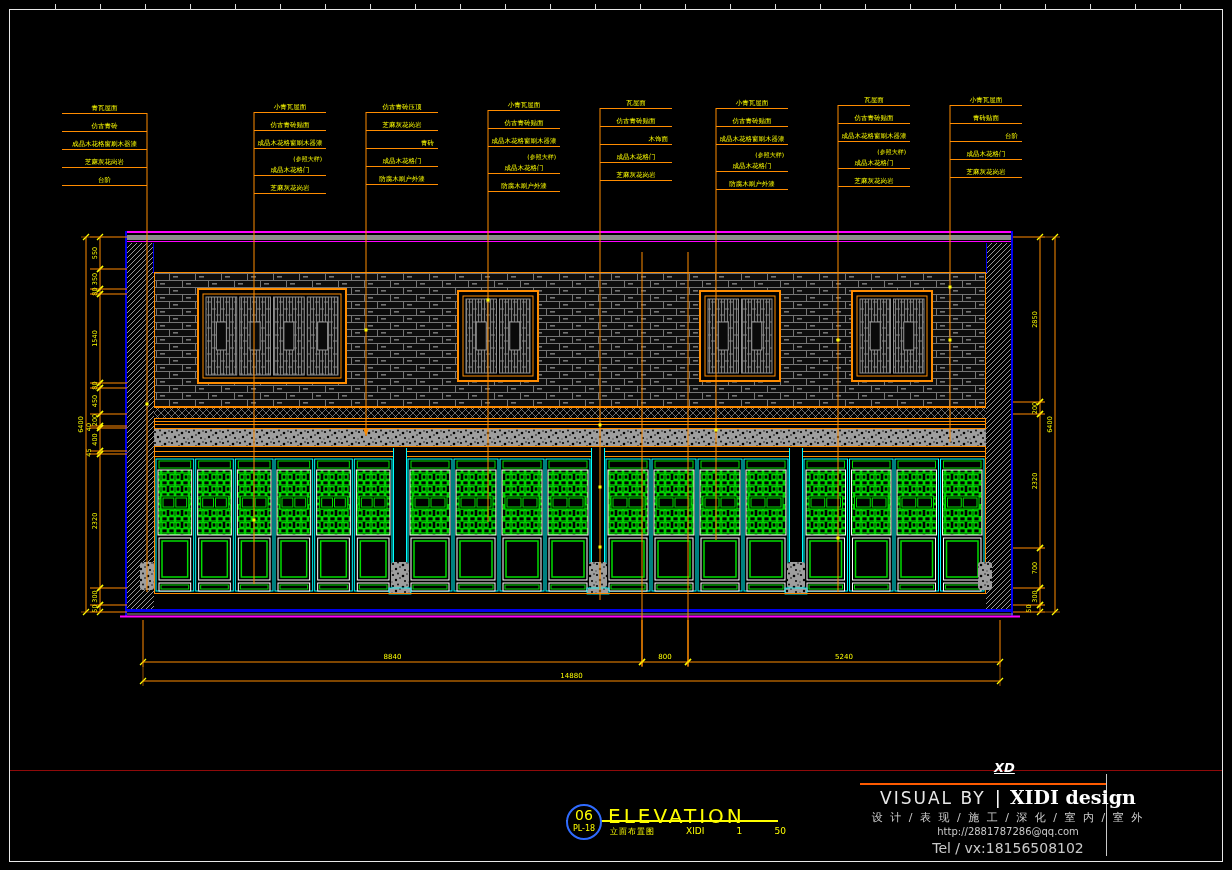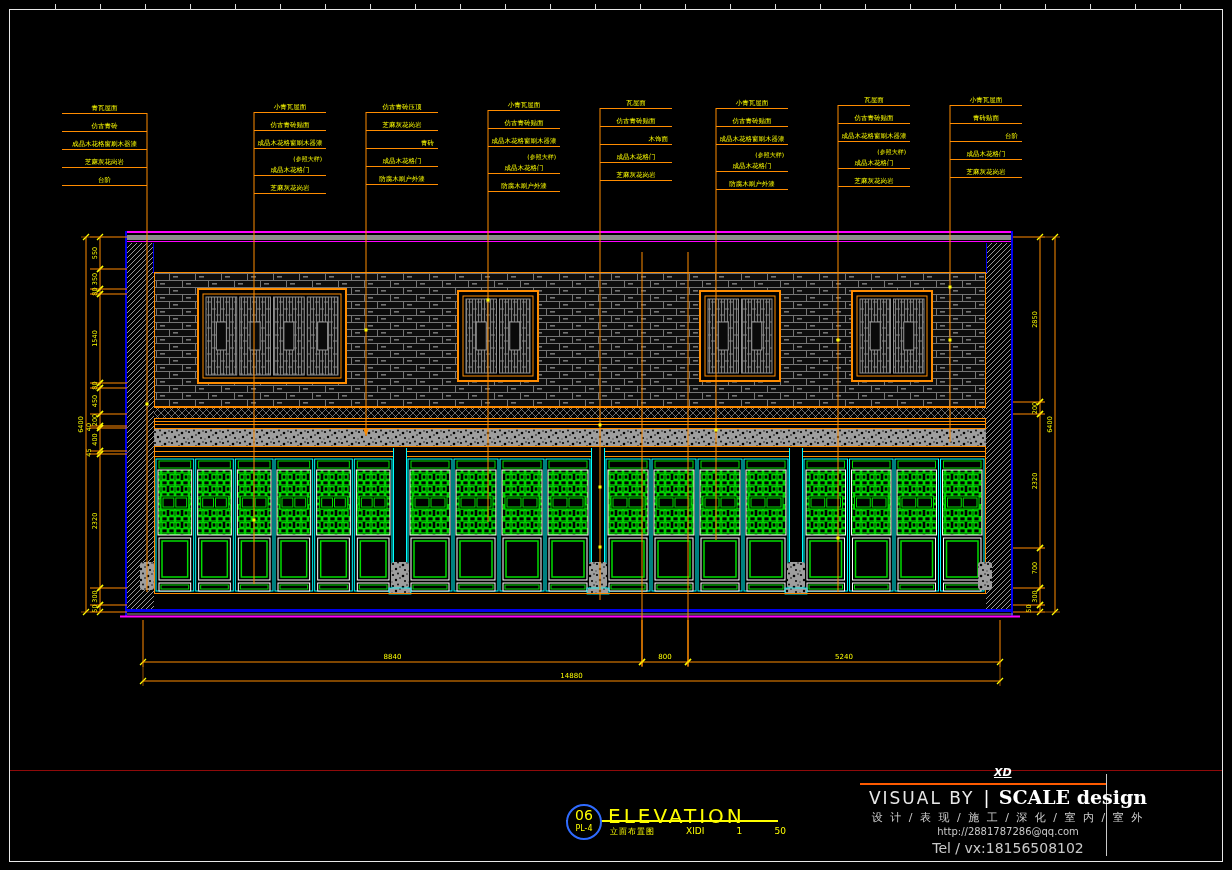--- a/index.html
+++ b/index.html
@@ -16,21 +16,21 @@
   #tb-circle{position:absolute;left:6px;top:8px;width:32px;height:32px;border:2px solid #2f6bff;
              border-radius:50%;background:#000;}
   #tb-num{position:absolute;left:6px;top:11px;width:36px;text-align:center;color:#ffff00;font-size:14px;}
   #tb-sheet{position:absolute;left:5px;top:28px;width:38px;text-align:center;color:#ffff00;font-size:8px;}
   #tb-title{position:absolute;left:48px;top:8px;color:#ffff00;font-size:20px;letter-spacing:3px;}
   #tb-sub{position:absolute;left:50px;top:30px;color:#ffff00;font-size:8px;letter-spacing:1px;}
   #tb-scale{position:absolute;left:126px;top:30px;width:100px;display:flex;justify-content:space-between;
             color:#ffff00;font-size:9px;}
   
   #logo-block{left:858px;top:760px;width:300px;height:100px;color:#dcdcdc;}
-  #logo-mark{position:absolute;left:136px;top:6px;font-size:11px;font-weight:bold;font-style:italic;color:#ffffff;text-decoration:underline;}
+  #logo-mark{position:absolute;left:136px;top:0;font-size:13px;font-weight:bold;font-style:italic;color:#ffffff;text-decoration:underline;}
   #logo-rule{position:absolute;left:2px;top:23px;width:246px;height:2px;background:#ff5a00;}
   #logo-sep{position:absolute;left:248px;top:14px;width:1px;height:82px;background:#c9c9c9;}
   #logo-name{position:absolute;left:0px;top:26px;width:300px;text-align:center;white-space:nowrap;}
   #logo-name .vb{font-size:17px;letter-spacing:2px;color:#e8e8e8;}
   #logo-name .pipe{font-size:18px;color:#ffffff;margin:0 4px;}
   #logo-name .brand{font-family:"DejaVu Serif",serif;font-weight:bold;font-size:19px;color:#ffffff;}
   #logo-services{position:absolute;left:-8px;top:50px;width:316px;text-align:center;font-size:11px;
                  letter-spacing:2px;color:#cfcfcf;white-space:nowrap;}
   #logo-email{position:absolute;left:0;top:66px;width:300px;text-align:center;font-size:10px;color:#c9c9c9;}
   #logo-tel{position:absolute;left:0;top:80px;width:300px;text-align:center;font-size:14px;color:#c9c9c9;}
@@ -691,36 +691,36 @@
           <line x1="1000" y1="620" x2="1000" y2="686" stroke="#ff8c00" stroke-width="0.6"></line>
           <text x="571.5" y="678" text-anchor="middle" font-size="7" fill="#ffff00">14880</text>
         </g>
       </g>
   </svg>
 
   <div class="abs" id="title-block">
     <div id="tb-line"></div>
     <div id="tb-circle"></div>
     <div id="tb-num">06</div>
-    <div id="tb-sheet">PL-4</div>
+    <div id="tb-sheet">PL-18</div>
     <div id="tb-title">ELEVATION</div>
     <div id="tb-sub">立面布置图</div>
     <div id="tb-scale">
       <span>XIDI</span>
       <span>1</span>
       <span>50</span>
     </div>
   </div>
 
   <div class="abs" id="logo-block">
     <div id="logo-mark">XD</div>
     <div id="logo-rule"></div>
     <div id="logo-sep"></div>
     <div id="logo-name">
       <span class="vb">VISUAL  BY</span>
       <span class="pipe">|</span>
-      <span class="brand">SCALE design</span>
+      <span class="brand">XIDI design</span>
     </div>
     <div id="logo-services">设 计 / 表 现 / 施 工 / 深 化 / 室 内 / 室 外</div>
     <div id="logo-email">http://2881787286@qq.com</div>
     <div id="logo-tel">Tel / vx:18156508102</div>
   </div>
 </div>
 
 </body></html>

